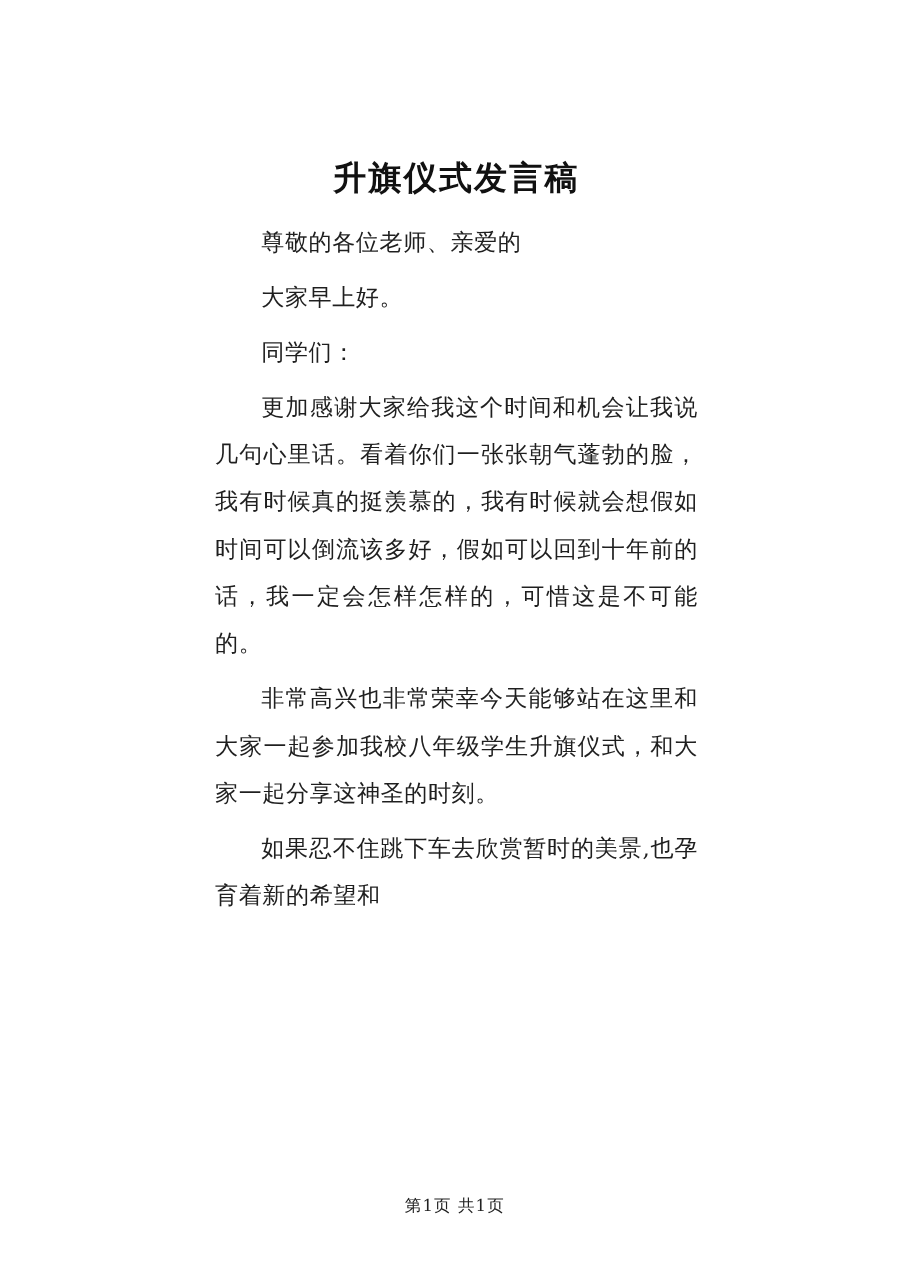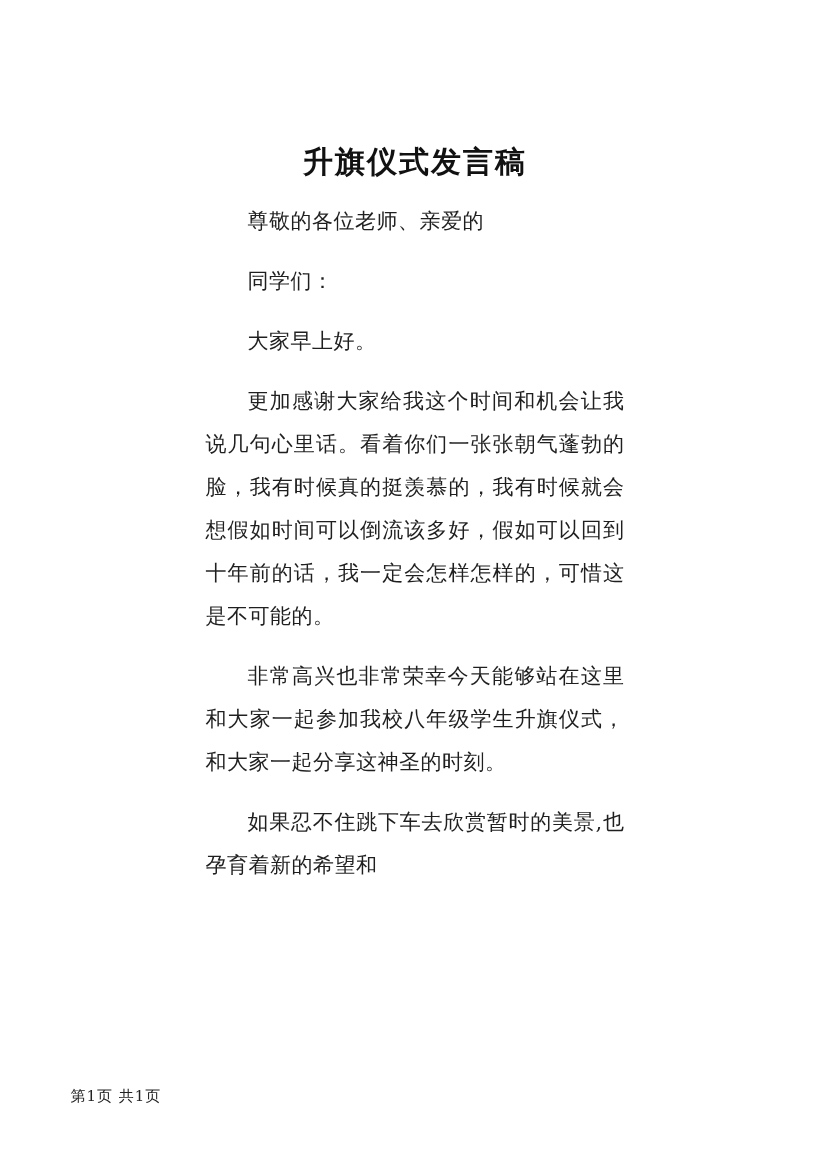--- a/index.html
+++ b/index.html
@@ -27,47 +27,47 @@
     font-size: 30px;
     font-weight: bold;
     text-align: center;
     margin: 0 0 16px 0;
     letter-spacing: 2px;
     color: #111111;
   }
   .doc-body p {
     font-size: 21px;
     line-height: 43px;
-    margin: 17px;
+    margin: 7px;
     text-indent: 2em;
     text-align: justify;
     text-justify: inter-ideograph;
     letter-spacing: 0.5px;
     word-break: break-all;
   }
   .footer {
     position: absolute;
     left: 0;
     right: 0;
     bottom: 64px;
-    text-align: left;
+    text-align: center;
     font-size: 15px;
     color: #222222;
     letter-spacing: 1px;
   }
 </style>
 </head>
 <body>
 
 <div class="page">
   <div class="content">
     <h1 class="doc-title">升旗仪式发言稿</h1>
     <div class="doc-body">
       <p>尊敬的各位老师、亲爱的</p>
+      <p>大家早上好。</p>
       <p>同学们：</p>
-      <p>大家早上好。</p>
       <p>更加感谢大家给我这个时间和机会让我说几句心里话。看着你们一张张朝气蓬勃的脸，我有时候真的挺羡慕的，我有时候就会想假如时间可以倒流该多好，假如可以回到十年前的话，我一定会怎样怎样的，可惜这是不可能的。</p>
       <p>非常高兴也非常荣幸今天能够站在这里和大家一起参加我校八年级学生升旗仪式，和大家一起分享这神圣的时刻。</p>
       <p>如果忍不住跳下车去欣赏暂时的美景,也孕育着新的希望和</p>
     </div>
   </div>
   <div class="footer">第1页 共1页</div>
 </div>
 
 </body></html>

